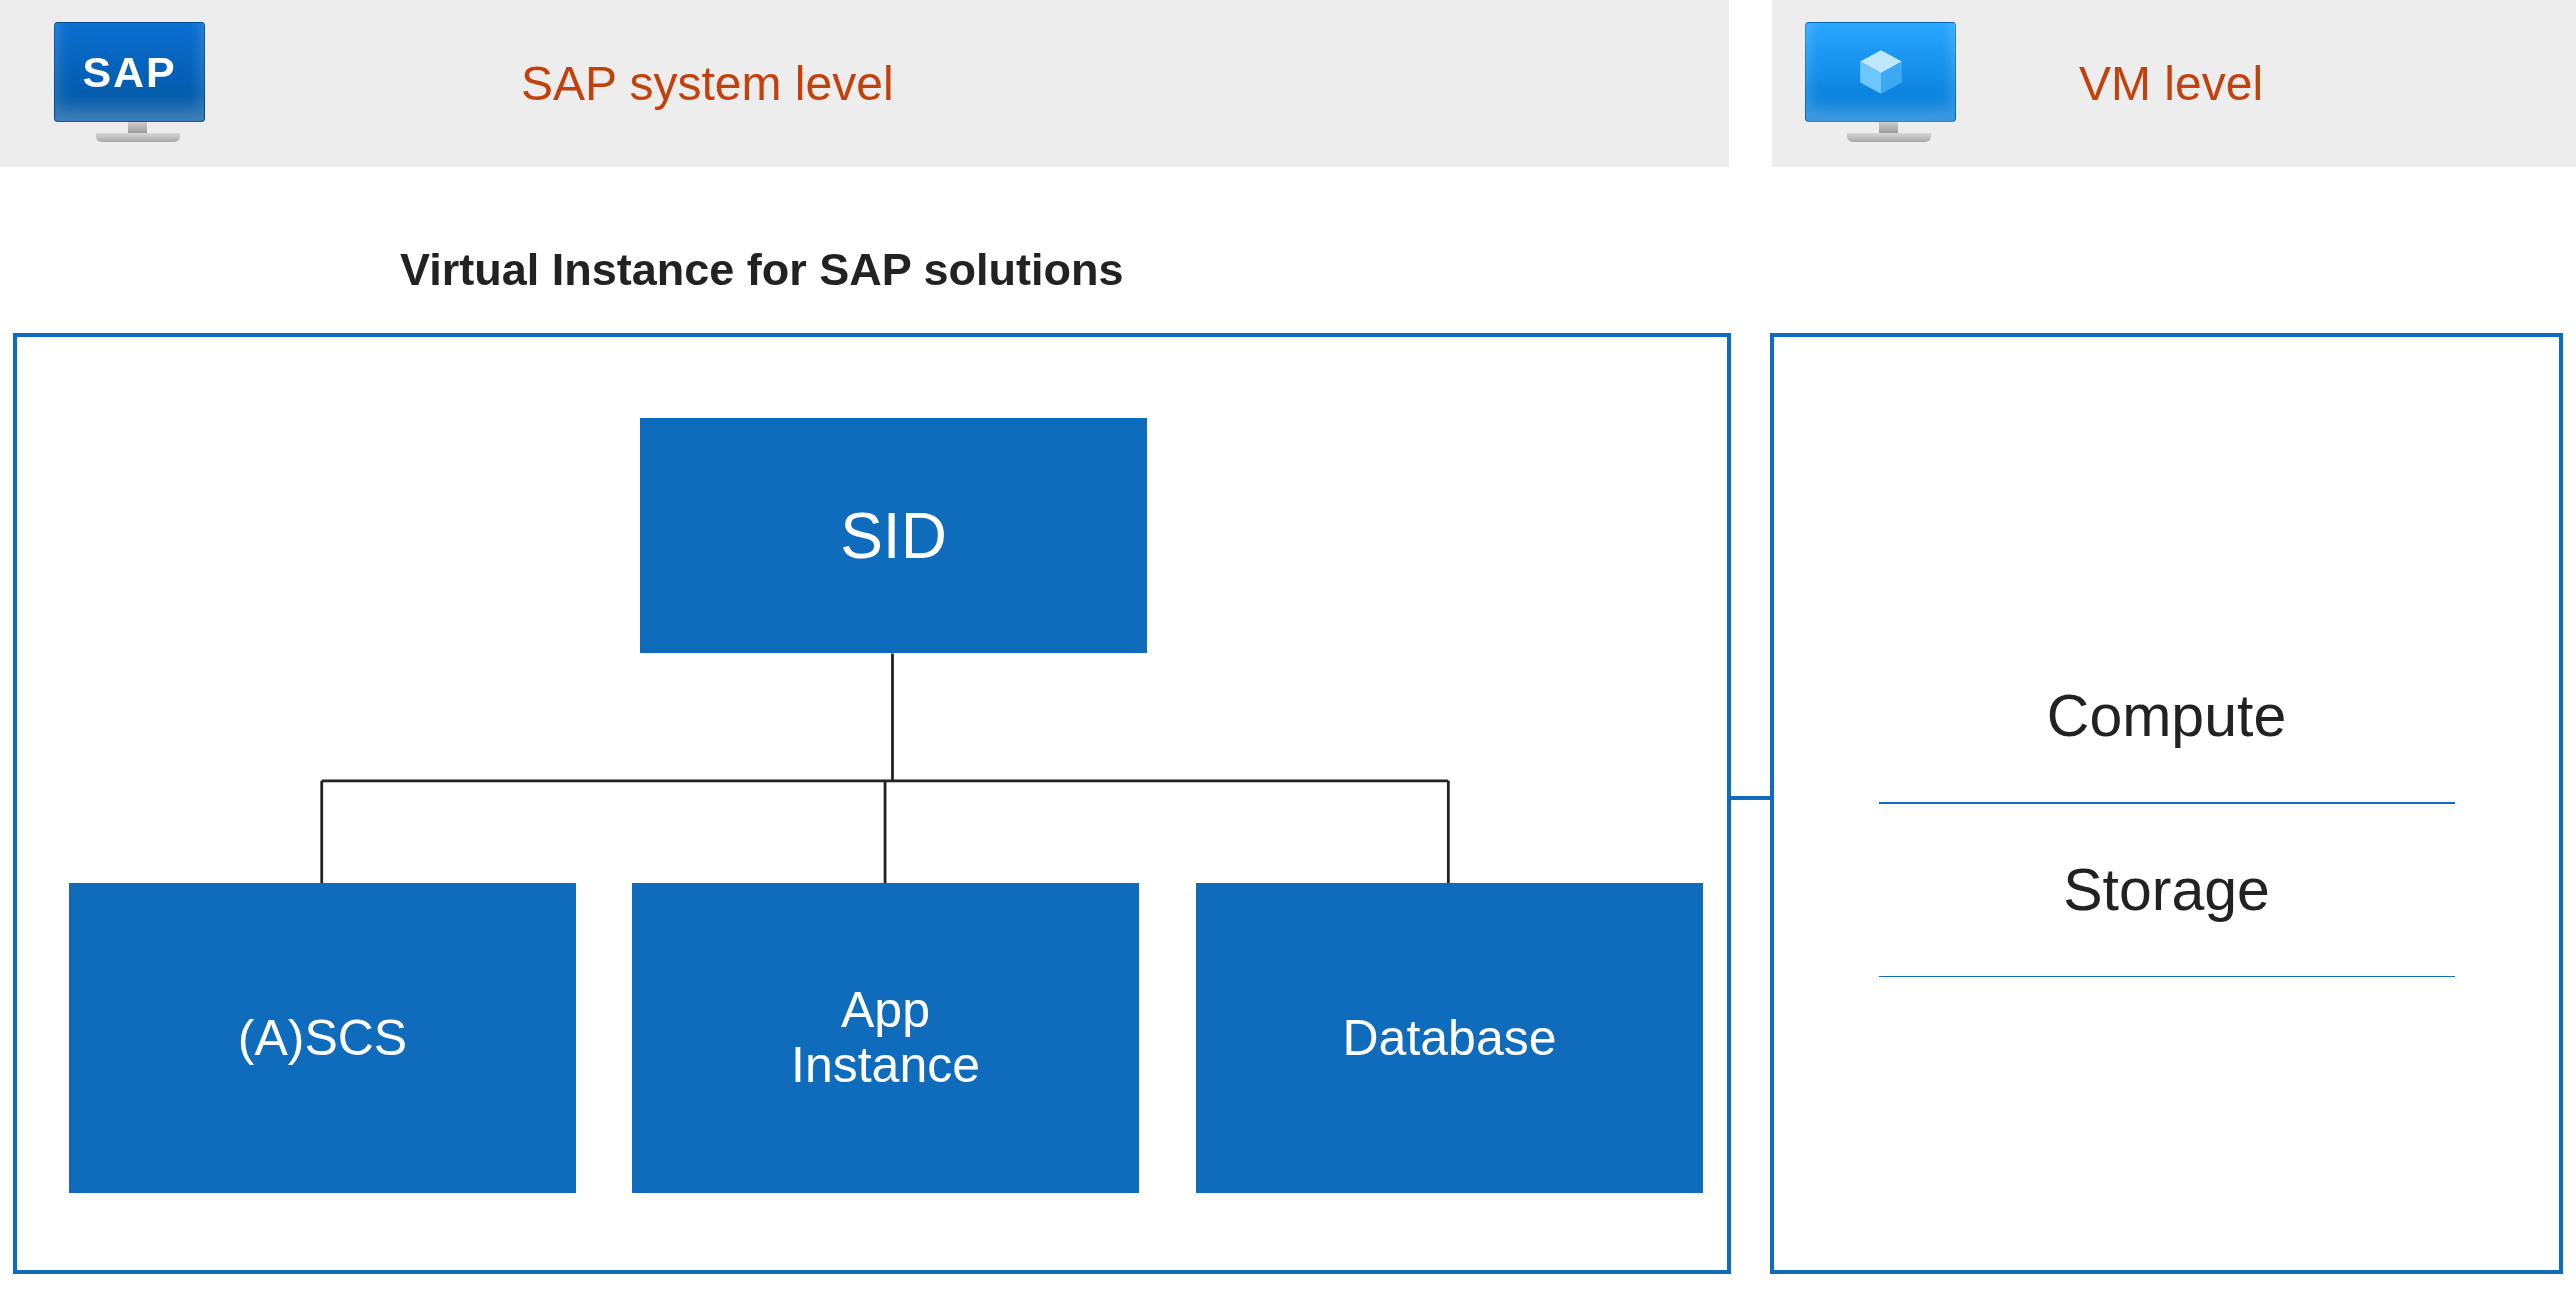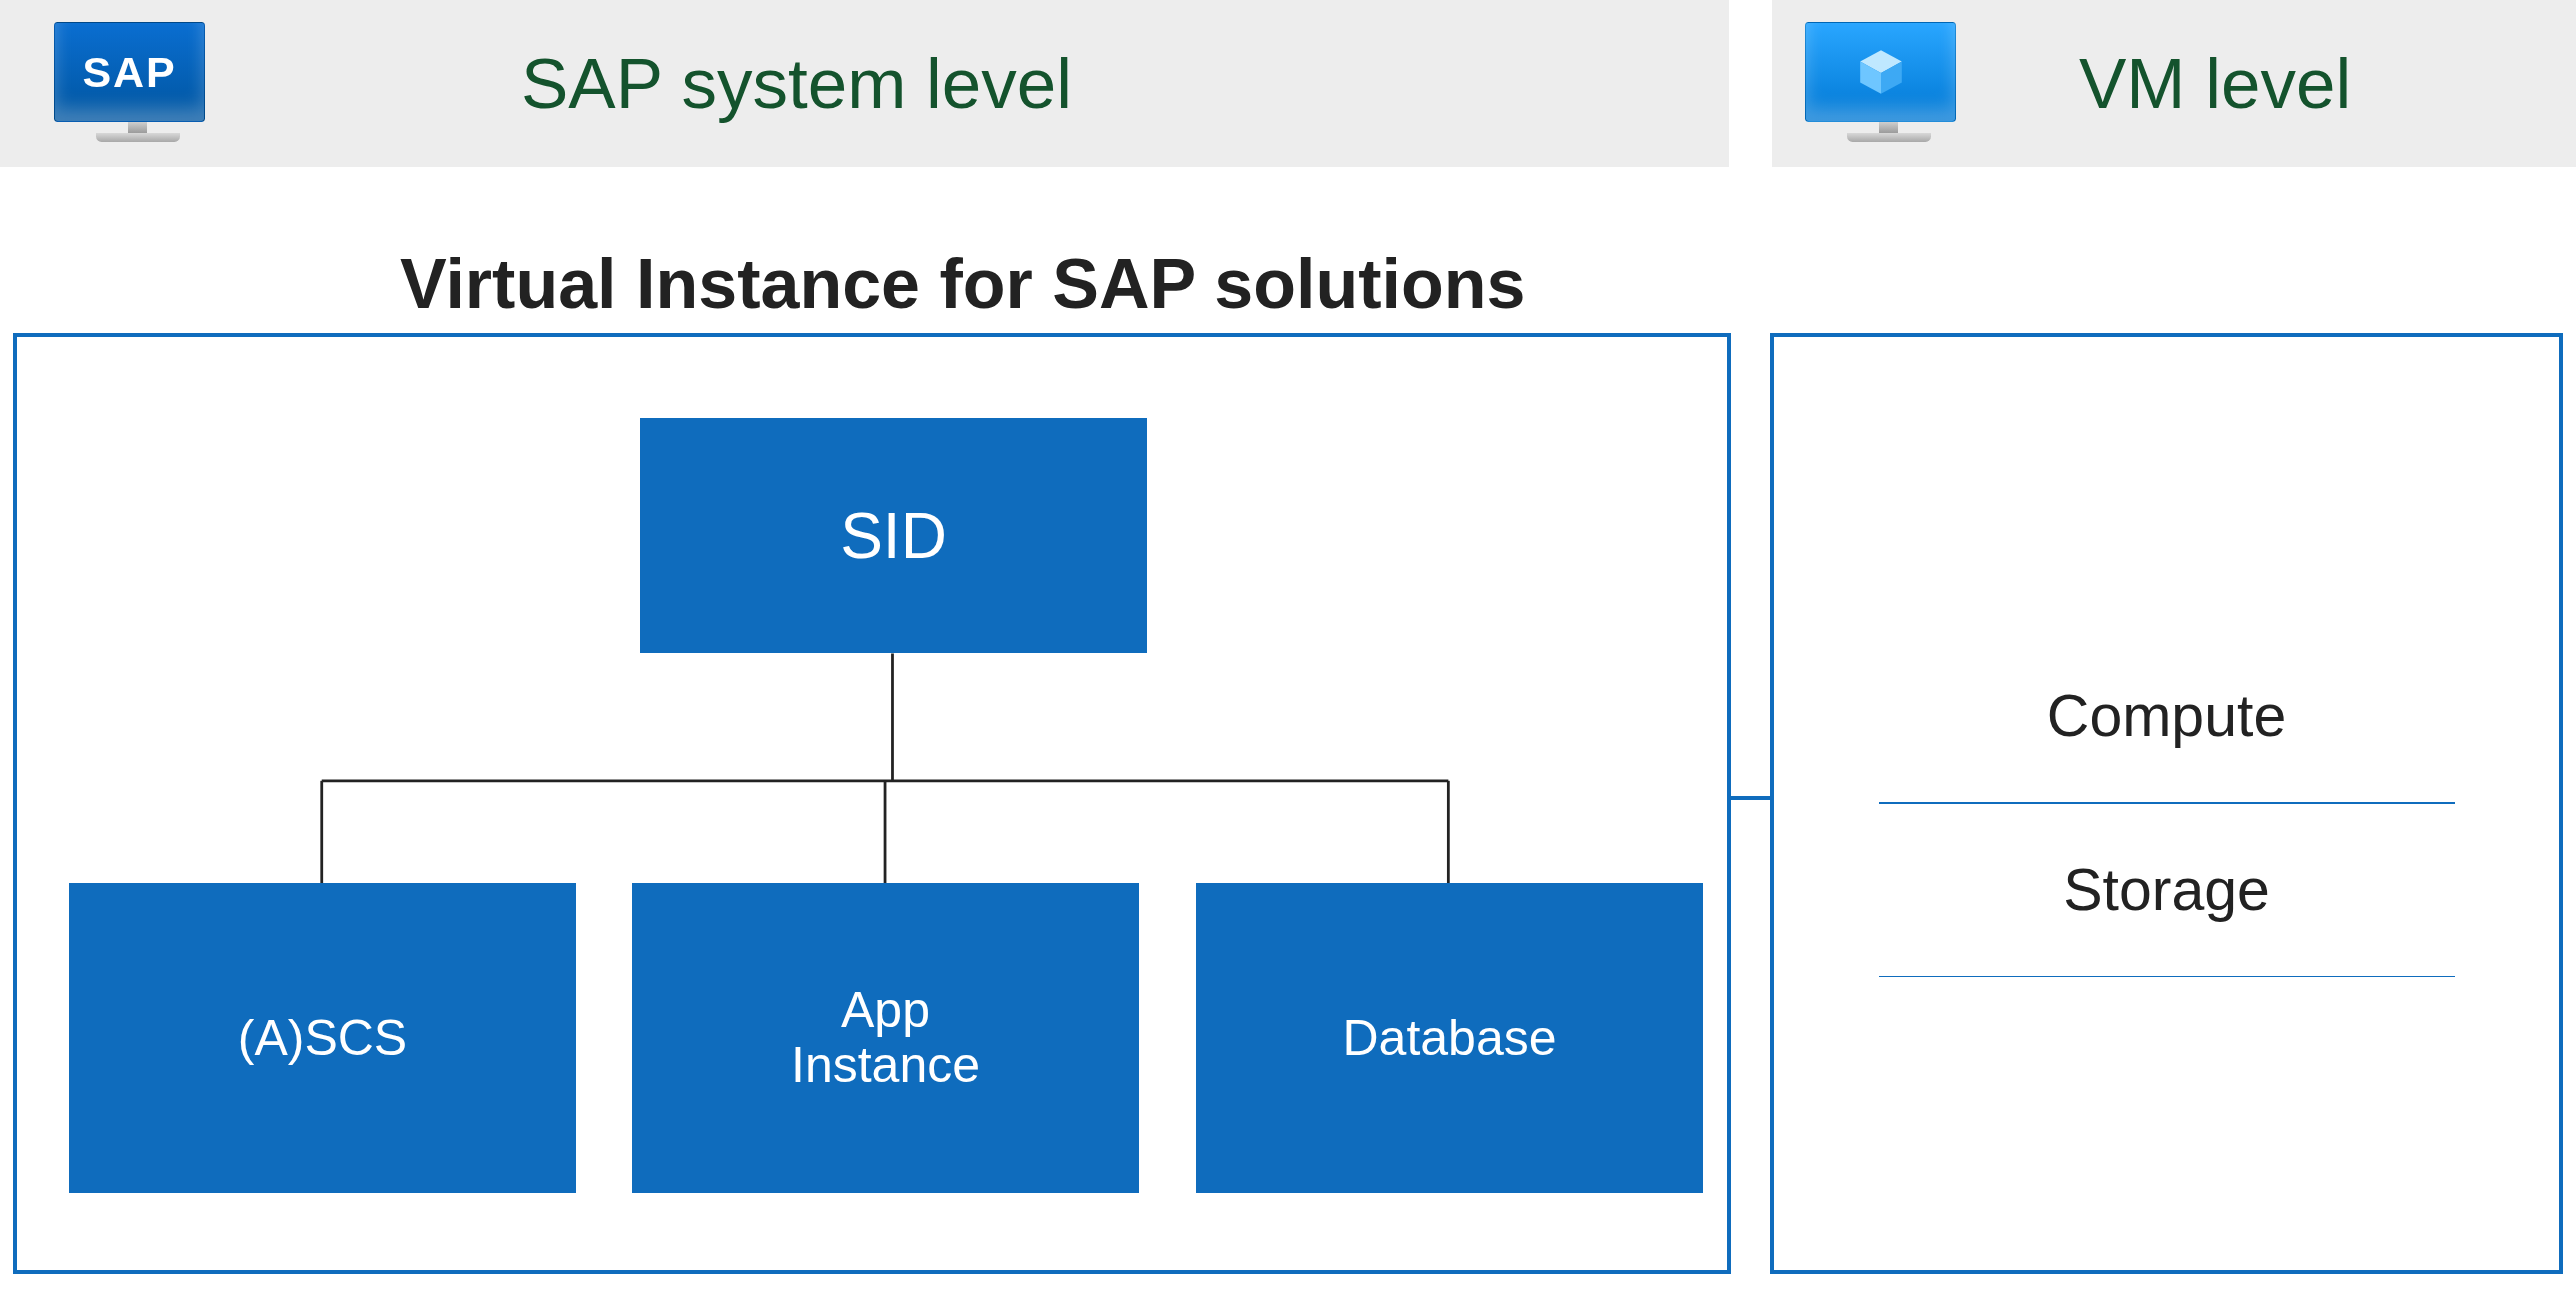--- a/index.html
+++ b/index.html
@@ -26,23 +26,23 @@
   }
   .header-left {
     left: 0;
     width: 1729px;
   }
   .header-right {
     left: 1772px;
     width: 804px;
   }
   .header-title {
-    font-size: 71px;
+    font-size: 48px;
     font-weight: 400;
-    color: #14532d;
+    color: #c2410c;
   }
   .header-left .header-title { margin-left: 521px; }
   .header-right .header-title { margin-left: 307px; }
 
   
   .monitor {
     position: absolute;
     left: 54px;
     top: 22px;
     width: 167px;
@@ -88,21 +88,21 @@
   .cube {
     width: 52px;
     height: 52px;
   }
 
   
   .vis-title {
     position: absolute;
     left: 400px;
     top: 244px;
-    font-size: 70px;
+    font-size: 45px;
     font-weight: 700;
     color: #222;
     text-align: right;
   }
 
   
   .vis-box {
     position: absolute;
     left: 13px;
     top: 333px;

